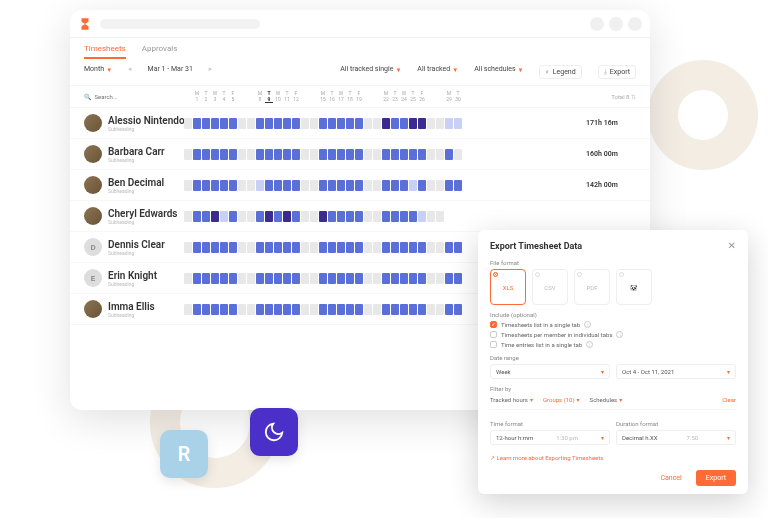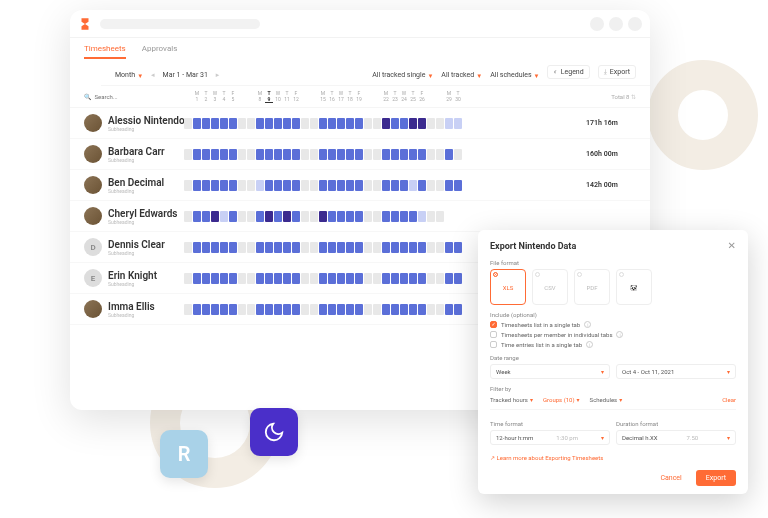--- a/index.html
+++ b/index.html
@@ -25,23 +25,22 @@
   flex: 0 0 160px; height: 10px; background: #f2f2f2; border-radius: 5px;
 }
 .spacer { flex: 1; }
 .circle-btn { width: 14px; height: 14px; border-radius: 50%; background: #f0f0f0; margin-left: 5px; }
 
 .tabs { display: flex; gap: 16px; padding: 6px 14px 0; font-size: 8px; color: #999; text-align: center; }
 .tab.active { color: #ff6b35; border-bottom: 2px solid #ff6b35; padding-bottom: 4px; }
 .tab { padding-bottom: 4px; cursor: pointer; }
 
 .toolbar {
-  display: flex; align-items: flex-end; gap: 8px; padding: 6px 14px; font-size: 7px; color: #444;
+  display: flex; align-items: flex-start; gap: 16px; padding: 6px 14px; font-size: 7px; color: #444;
   border-bottom: 1px solid #f5f5f5;
-  margin-left: 31px;
 }
 .tb-item { display: flex; align-items: center; gap: 2px; cursor: pointer; }
 .chev { font-size: 6px; color: #ff6b35; }
 .tb-btn {
   border: 1px solid #eee; border-radius: 3px; padding: 2px 5px; background: #fff; cursor: pointer;
   display: inline-flex; align-items: center; gap: 3px;
 }
 
 .header-row {
   display: flex; align-items: center; padding: 4px 14px; font-size: 6px; color: #aaa;
@@ -599,21 +598,21 @@
           <div class="cell c-b"></div>
           <div class="cell c-b"></div>
         </div>
         <div class="row-total"></div>
       </div>
     </div>
 </div>
 
 <div class="export-dialog">
   <div class="dlg-head">
-    <div class="dlg-title">Export Nintendo Data</div>
+    <div class="dlg-title">Export Timesheet Data</div>
     <div class="close-x">✕</div>
   </div>
 
   <div class="dlg-label">File format</div>
   <div class="fmt-row" id="fmt-row">
       <div class="fmt-box sel">
         <div class="fmt-dot"></div>
         <span>XLS</span>
       </div>
       <div class="fmt-box">

